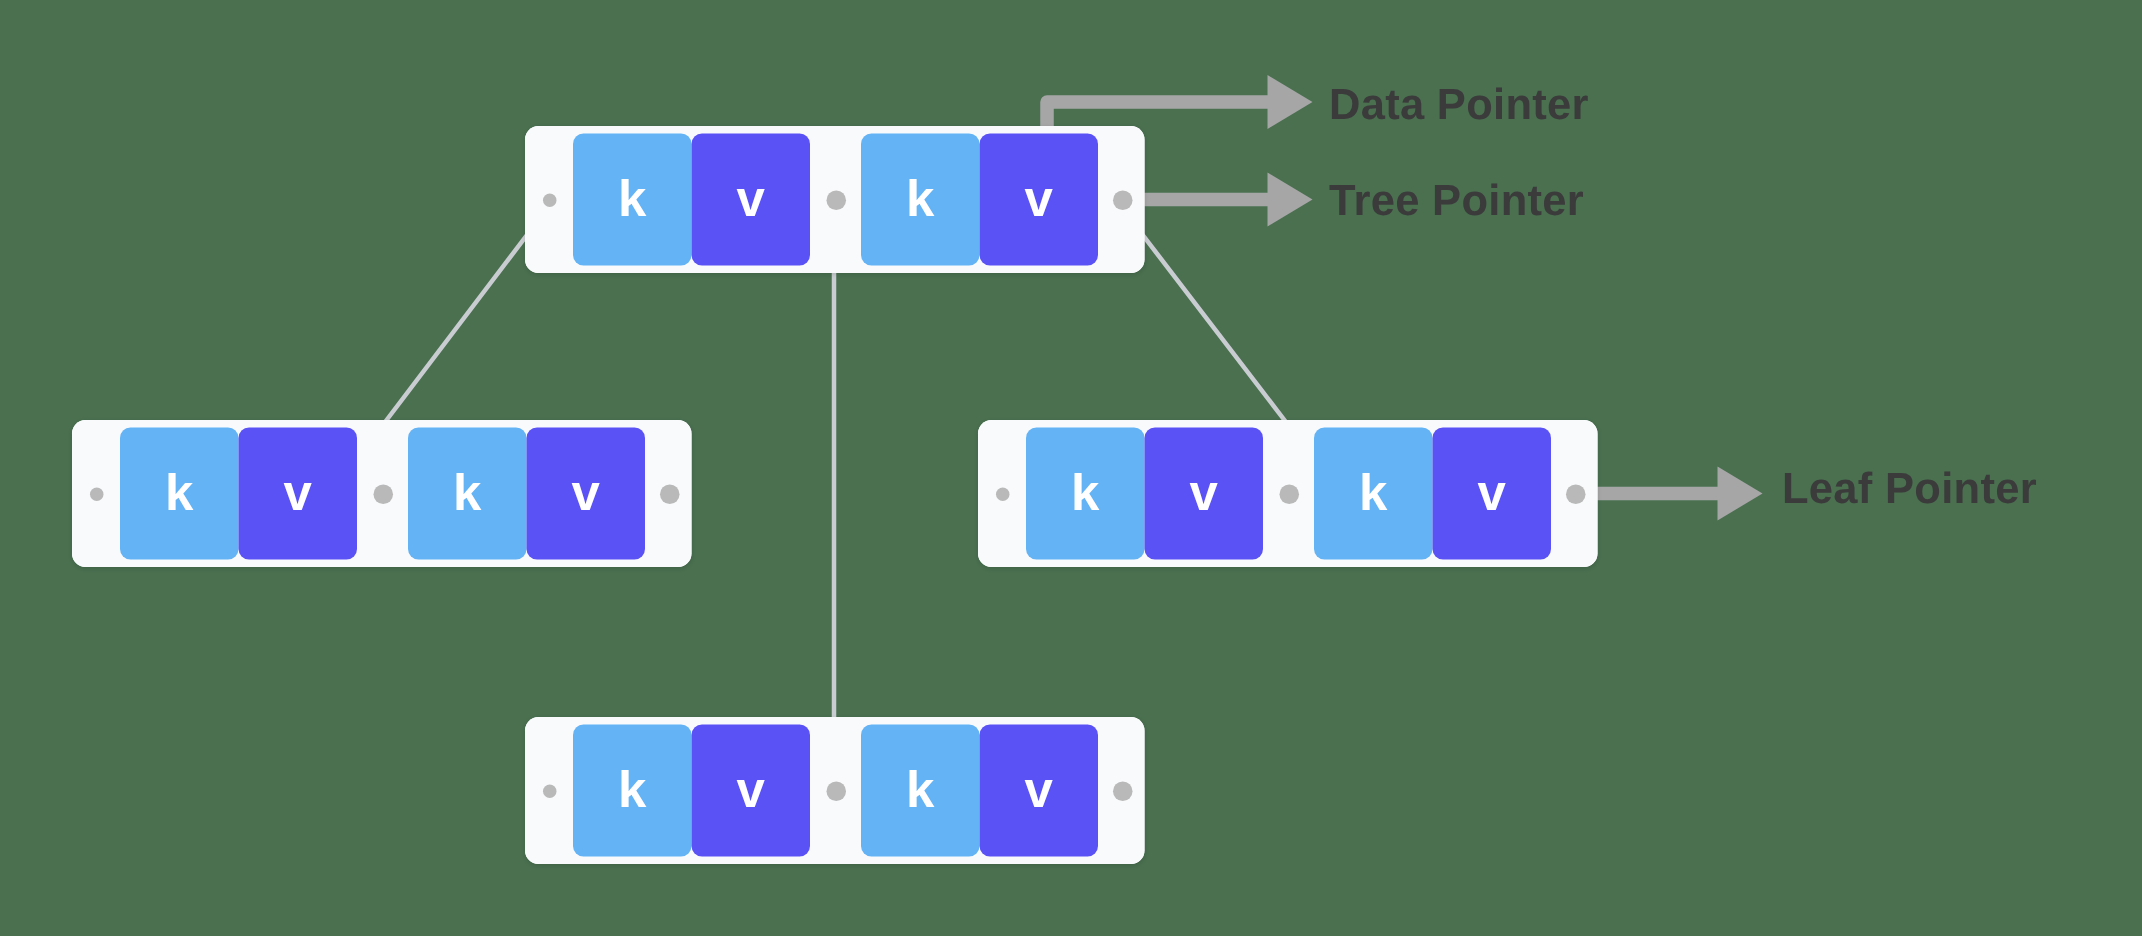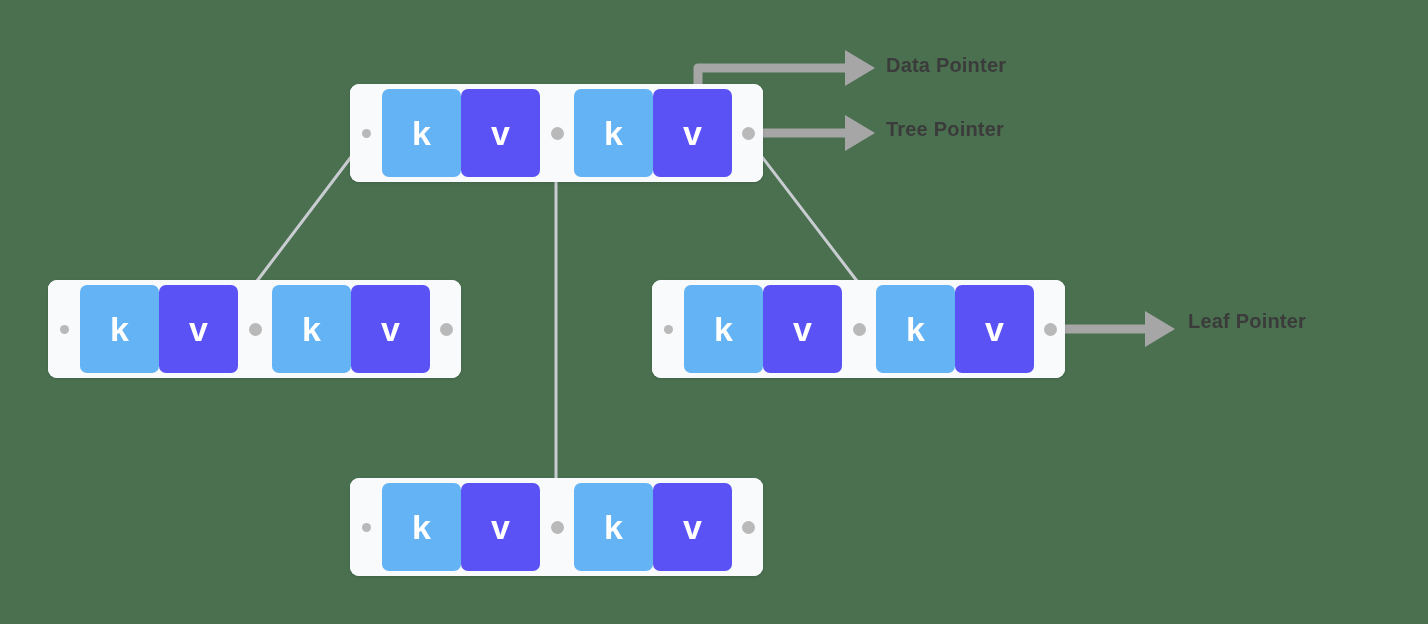--- a/index.html
+++ b/index.html
@@ -84,21 +84,21 @@
   
   #node-root   { left: 350px; top: 84px;  }
   #node-leaf-l { left: 48px;  top: 280px; }
   #node-leaf-r { left: 652px; top: 280px; }
   #node-leaf-b { left: 350px; top: 478px; }
 
   
   .label {
     position: absolute;
     color: #3b3b3b;
-    font-size: 20px;
+    font-size: 29px;
     font-weight: bold;
     letter-spacing: 0.2px;
     white-space: nowrap;
     z-index: 4;
   }
   #label-data { left: 886px;  top: 54px;  }
   #label-tree { left: 886px;  top: 118px; }
   #label-leaf { left: 1188px; top: 310px; }
 </style>
 </head>

